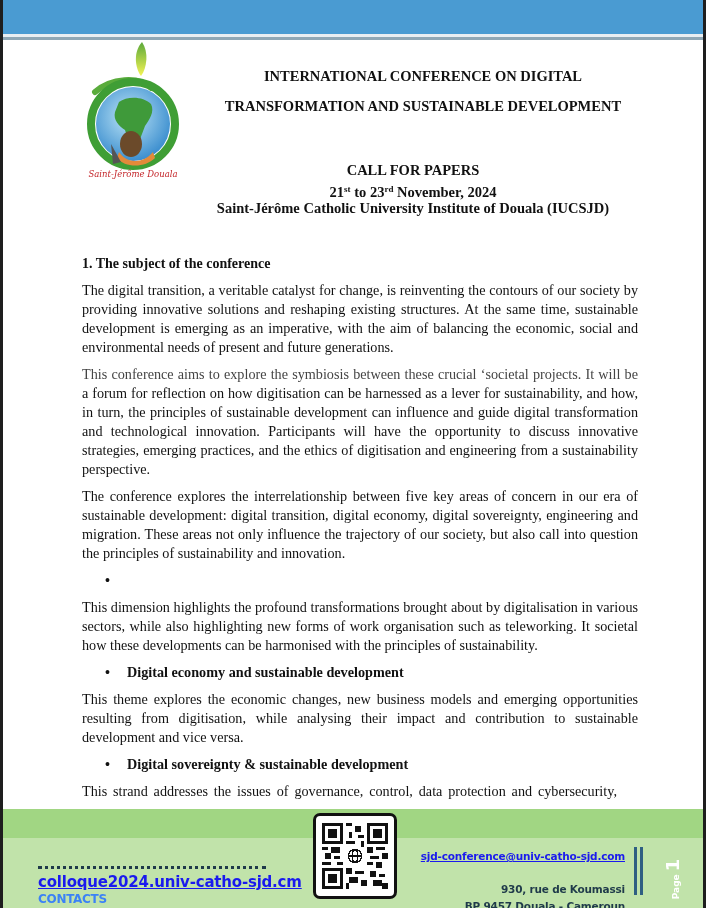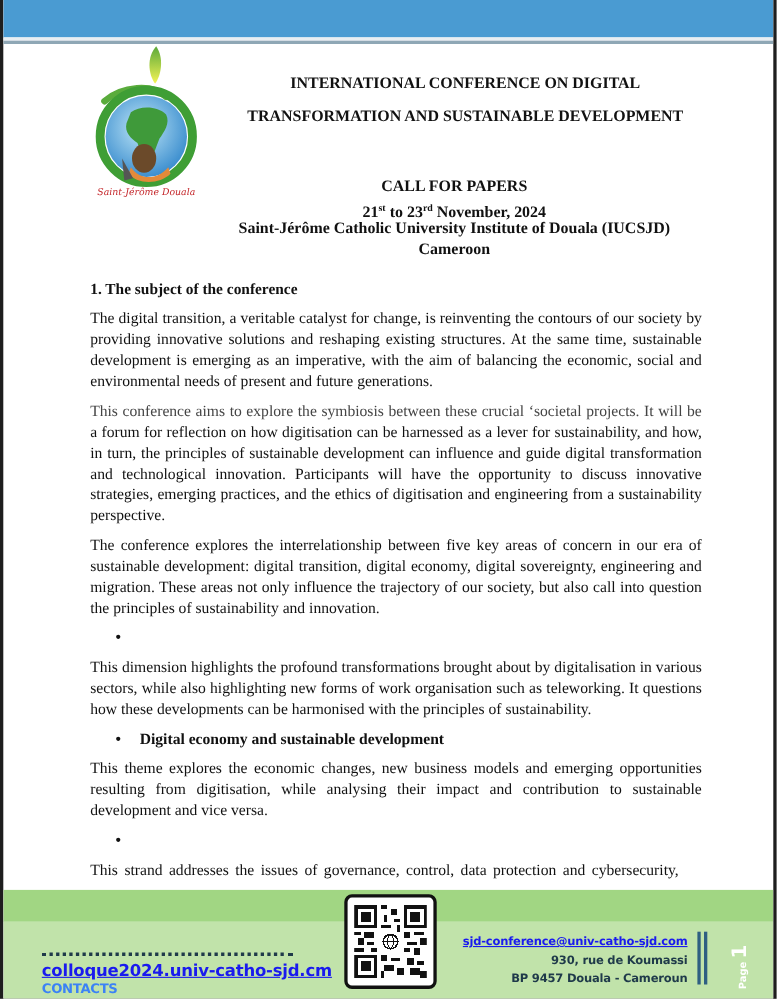--- a/index.html
+++ b/index.html
@@ -68,21 +68,21 @@
   .qr svg { position: absolute; left: 6px; top: 6px; }
 
   .email {
     position: absolute; right: 78px; top: 850px;
     font-family: "DejaVu Sans", sans-serif; font-weight: bold; font-size: 10.5px; color: #1a1aee;
     text-decoration: underline; text-align: right; letter-spacing: -0.2px;
   }
   .addr1, .addr2 {
     position: absolute; right: 78px;
     font-family: "DejaVu Sans", sans-serif; font-weight: bold; font-size: 10.5px; color: #1f3a4a;
-    text-align: right; letter-spacing: -0.2px;
+    text-align: right; letter-spacing: -0.2px; margin-top: 16px;
   }
   .addr1 { top: 867px; }
   .addr2 { top: 884px; }
 
   .vbar { position: absolute; top: 847px; width: 3px; height: 48px; background: #2f5f82; }
   .vb1 { left: 631px; }
   .vb2 { left: 637px; }
 
   .page-num {
     position: absolute; left: 638px; top: 870px; width: 60px; height: 18px;
@@ -124,41 +124,41 @@
       <text x="52" y="137" text-anchor="middle" font-family="DejaVu Serif, serif" font-style="italic" font-size="8.5" fill="#c4262a">Saint-Jérôme Douala</text>
     </svg>
   </div>
 
   <div class="title t1">INTERNATIONAL CONFERENCE ON DIGITAL</div>
   <div class="title t2">TRANSFORMATION AND SUSTAINABLE DEVELOPMENT</div>
 
   <div class="cfp c1">CALL FOR PAPERS</div>
   <div class="cfp c2"><span>21</span><sup>st</sup><span> to </span><span>23</span><sup>rd</sup><span> November, 2024</span></div>
   <div class="cfp c3">Saint-Jérôme Catholic University Institute of Douala (IUCSJD)</div>
-  <div class="cfp c4">Cameroon</div>
 
   <div class="content">
     <h2>1. The subject of the conference</h2>
     <p>The digital transition, a veritable catalyst for change, is reinventing the contours of our society by providing innovative solutions and reshaping existing structures. At the same time, sustainable development is emerging as an imperative, with the aim of balancing the economic, social and environmental needs of present and future generations.</p>
     <p class="gray-first">This conference aims to explore the symbiosis between these crucial ‘societal projects. It will be a forum for reflection on how digitisation can be harnessed as a lever for sustainability, and how, in turn, the principles of sustainable development can influence and guide digital transformation and technological innovation. Participants will have the opportunity to discuss innovative strategies, emerging practices, and the ethics of digitisation and engineering from a sustainability perspective.</p>
     <p>The conference explores the interrelationship between five key areas of concern in our era of sustainable development: digital transition, digital economy, digital sovereignty, engineering and migration. These areas not only influence the trajectory of our society, but also call into question the principles of sustainability and innovation.</p>
 
     <div class="bullet">
       <span class="dot">•</span>
     </div>
-    <p>This dimension highlights the profound transformations brought about by digitalisation in various sectors, while also highlighting new forms of work organisation such as teleworking. It questions how these developments can be harmonised with the principles of sustainability.</p>
+    <p>This dimension highlights the profound transformations brought about by digitalisation in various sectors, while also highlighting new forms of work organisation such as teleworking. It societal how these developments can be harmonised with the principles of sustainability.</p>
 
     <div class="bullet">
       <span class="dot">•</span>
       <span>Digital economy and sustainable development</span>
     </div>
     <p>This theme explores the economic changes, new business models and emerging opportunities resulting from digitisation, while analysing their impact and contribution to sustainable development and vice versa.</p>
 
     <div class="bullet">
       <span class="dot">•</span>
+      <span>Digital sovereignty &amp; sustainable development</span>
     </div>
     <p style="text-align:left;word-spacing:2.3px;">This strand addresses the issues of governance, control, data protection and cybersecurity,</p>
   </div>
 
   <div class="footer-band1"></div>
   <div class="footer-band2"></div>
 
   <div class="contacts-title">CONTACTS</div>
   <div class="contacts-dots"></div>
   <a class="contacts-link">colloque2024.univ-catho-sjd.cm</a>

